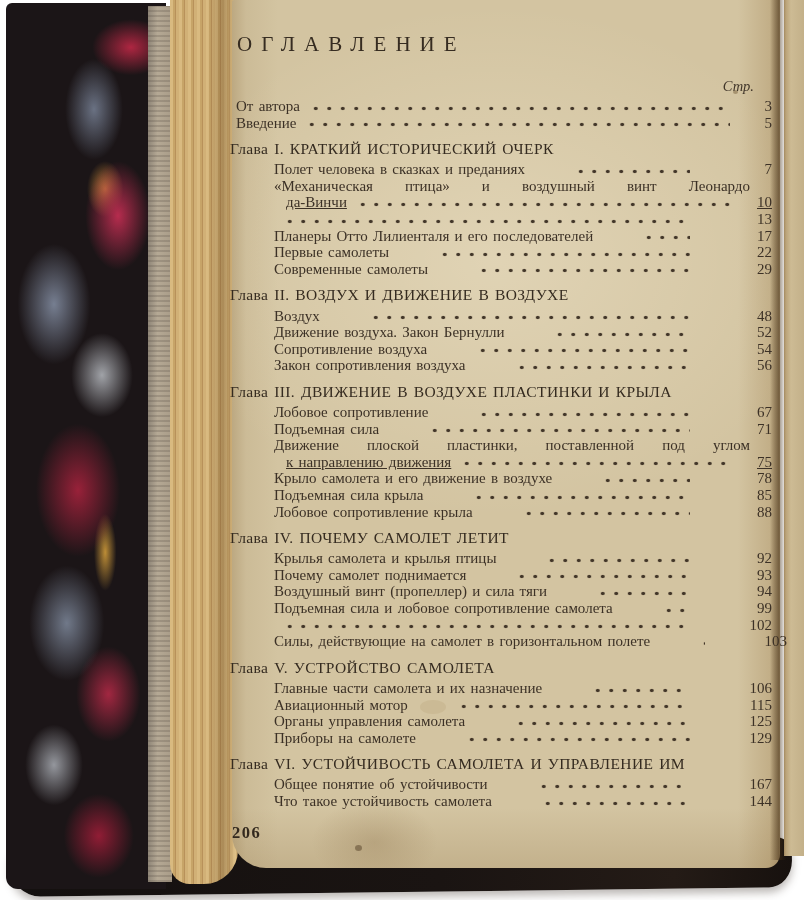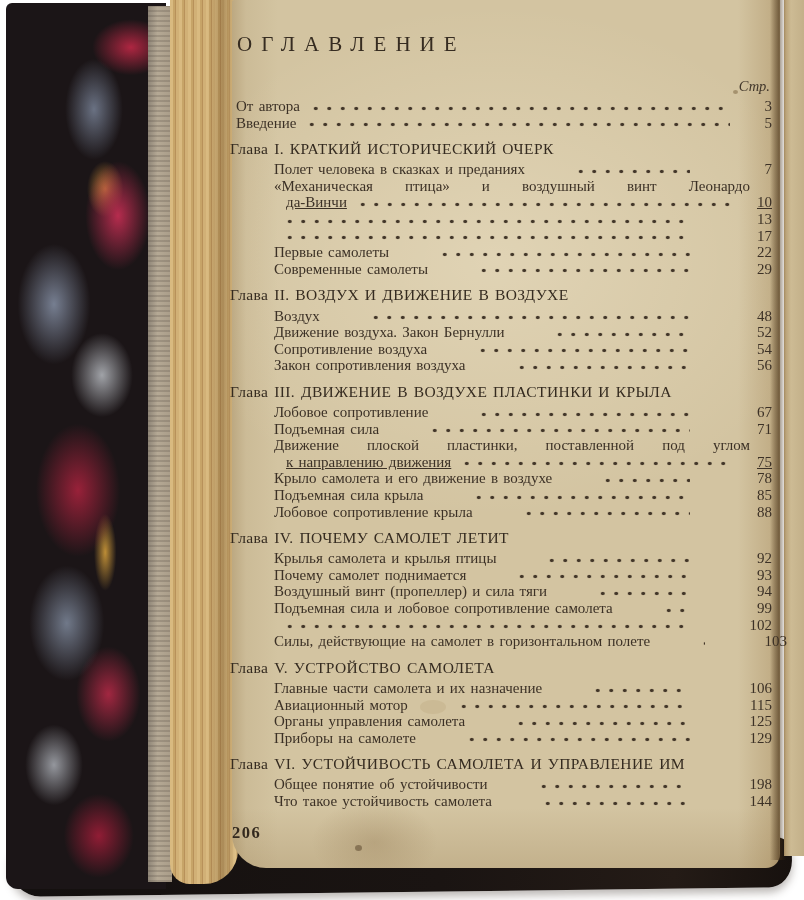--- a/index.html
+++ b/index.html
@@ -94,21 +94,21 @@
   .content{
     position:absolute;left:228px;top:0;width:546px;z-index:8;
     color:#3c3126;
   }
   .title{
     margin-top:32px;
     font-size:21px;letter-spacing:9px;padding-left:9px;
     color:#362c21;word-spacing:2px;
   }
   .strlabel{
-    margin-top:21px;text-align:right;padding-right:4px;
+    margin-top:21px;text-align:right;padding-right:20px;
     font-style:italic;font-size:14.5px;color:#41362a;
   }
   .toc{margin-top:3px;font-size:15px;line-height:16.6px;word-spacing:1.5px;}
   .row{display:flex;align-items:flex-end;}
   .row.front{margin-left:8px;}
   .row.item{margin-left:46px;gap:40px;}
   .row.cont{margin-left:58px;text-decoration:underline;}
   .row .t{flex:none;white-space:nowrap;}
   .row .dots{
     flex:1;align-self:stretch;margin:0 4px 0 7px;min-width:8px;
@@ -169,20 +169,21 @@
         <div class="row cont">
           <div class="t">да-Винчи</div>
           <div class="dots"></div>
           <div class="p">10</div>
         </div>
         <div class="row item">
           <div class="dots"></div>
           <div class="p">13</div>
         </div>
         <div class="row item">
+          <div class="t">Планеры Отто Лилиенталя и его последователей</div>
           <div class="dots"></div>
           <div class="p">17</div>
         </div>
         <div class="row item">
           <div class="t">Первые самолеты</div>
           <div class="dots"></div>
           <div class="p">22</div>
         </div>
         <div class="row item">
           <div class="t">Современные самолеты</div>
@@ -290,21 +291,21 @@
         </div>
         <div class="row item">
           <div class="t">Приборы на самолете</div>
           <div class="dots"></div>
           <div class="p">129</div>
         </div>
         <div class="heading">Глава VI. УСТОЙЧИВОСТЬ САМОЛЕТА И УПРАВЛЕНИЕ ИМ</div>
         <div class="row item">
           <div class="t">Общее понятие об устойчивости</div>
           <div class="dots"></div>
-          <div class="p">198</div>
+          <div class="p">167</div>
         </div>
         <div class="row item">
           <div class="t">Что такое устойчивость самолета</div>
           <div class="dots"></div>
           <div class="p">144</div>
         </div>
       </div>
     <div class="folio">206</div>
   </div>
 </div>

